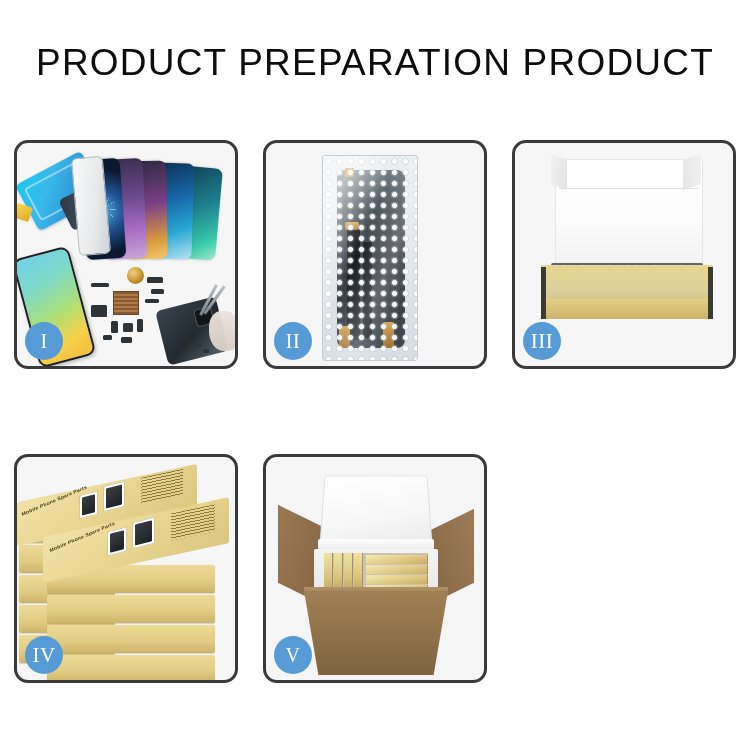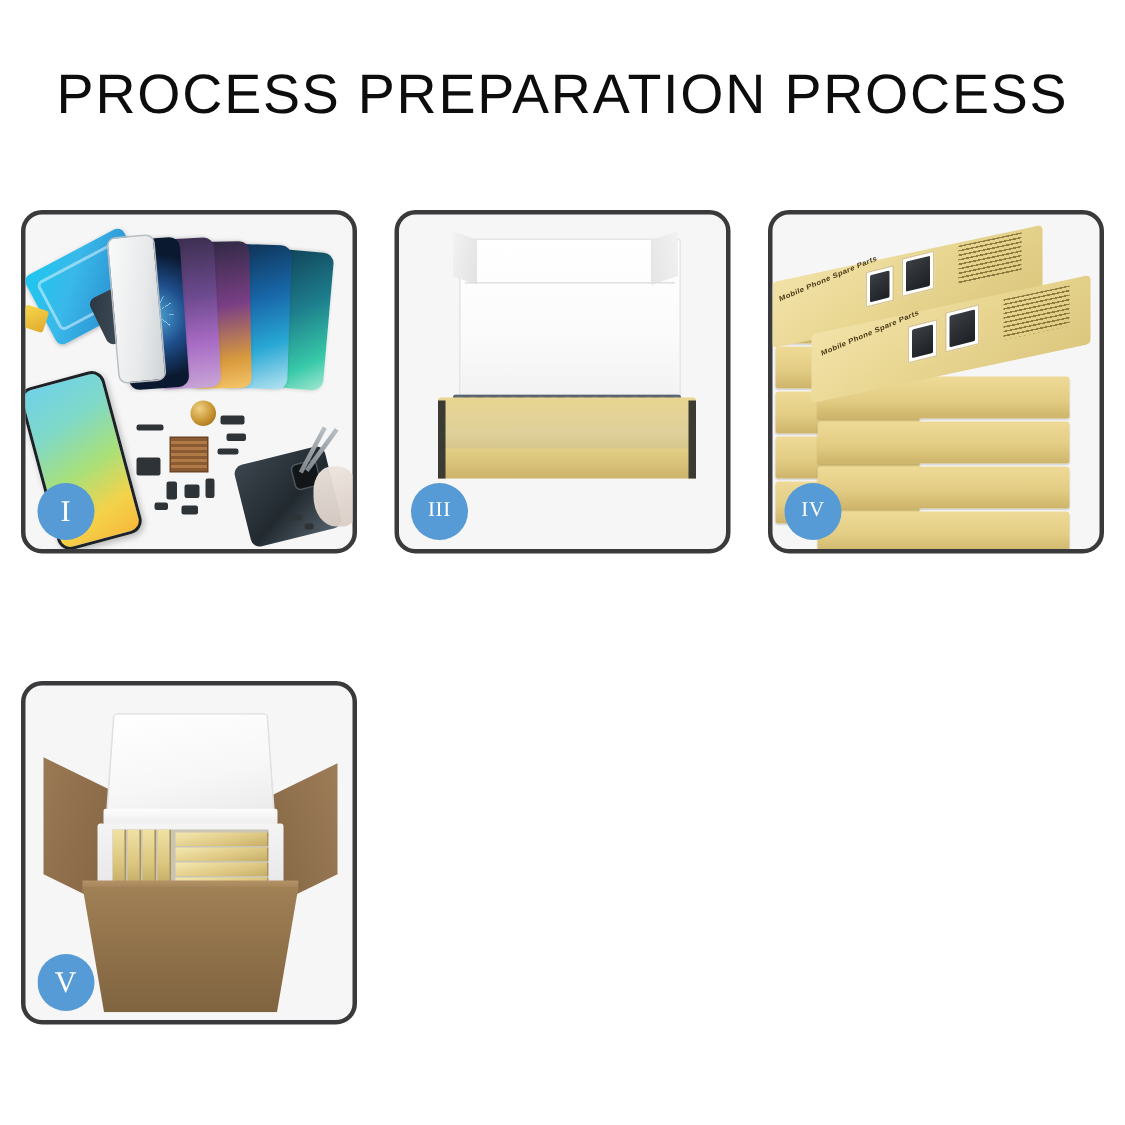--- a/index.html
+++ b/index.html
@@ -60,21 +60,21 @@
     width: 38px; height: 38px;
     border-radius: 50%;
     background: #569bd5;
     color: #ffffff;
     font-family: "Liberation Serif", serif;
     font-size: 20px;
     display: flex; align-items: center; justify-content: center;
     z-index: 40;
     letter-spacing: 0.5px;
   }
-  .badge.wide { font-size: 14px; }
+  .badge.wide { font-size: 21px; }
 
   
   .p1-bluewrap {
     position: absolute; left: 6px; top: 22px;
     width: 74px; height: 52px;
     background: linear-gradient(135deg,#1bc7f0 0%,#39b9ea 35%,#2a8fd0 75%,#1f6fb5 100%);
     border-radius: 5px;
     transform: rotate(-28deg);
     box-shadow: 0 1px 3px rgba(0,0,0,.25);
   }
@@ -441,21 +441,21 @@
     width: 15px; height: 20px;
     background: rgba(140,112,72,.75);
   }
 </style>
 </head>
 <body>
 
 <div id="page">
 
   <div class="header">
-    <div class="title">PROCESS PREPARATION PROCESS</div>
+    <div class="title">PRODUCT PREPARATION PRODUCT</div>
   </div>
 
   <div class="grid">
 
     <div class="panel">
       <div class="stage">
         <div class="p1-bluewrap"></div>
         <div class="p1-darkphone"></div>
 
         <div class="p1-fan">
@@ -487,20 +487,36 @@
           <div class="chip" style="left:54px; top:34px; width:14px; height:4px;"></div>
           <div class="chip" style="left:12px; top:70px; width:9px;  height:5px;"></div>
           <div class="chip" style="left:30px; top:72px; width:11px; height:6px;"></div>
           <div class="chip" style="left:102px;top:78px; width:8px;  height:4px;"></div>
           <div class="chip" style="left:112px;top:84px; width:6px;  height:4px;"></div>
         </div>
       </div>
       <div class="badge">I</div>
     </div>
 
+    <div class="panel">
+      <div class="stage">
+        <div class="p2-bag">
+          <div class="p2-part"></div>
+          <div class="p2-flex"></div>
+          <div class="p2-flex2"></div>
+          <div class="p2-tab-a"></div>
+          <div class="p2-tab-b"></div>
+          <div class="p2-tab-c"></div>
+          <div class="p2-tab-d"></div>
+          <div class="p2-bubbles"></div>
+          <div class="p2-gloss"></div>
+        </div>
+      </div>
+      <div class="badge">II</div>
+    </div>
 
     <div class="panel">
       <div class="stage">
         <div class="p3-lid"></div>
         <div class="p3-lid-flapL"></div>
         <div class="p3-lid-flapR"></div>
         <div class="p3-lid-crease"></div>
         <div class="p3-fill"></div>
         <div class="p3-tray"></div>
         <div class="p3-tray-front"></div>

